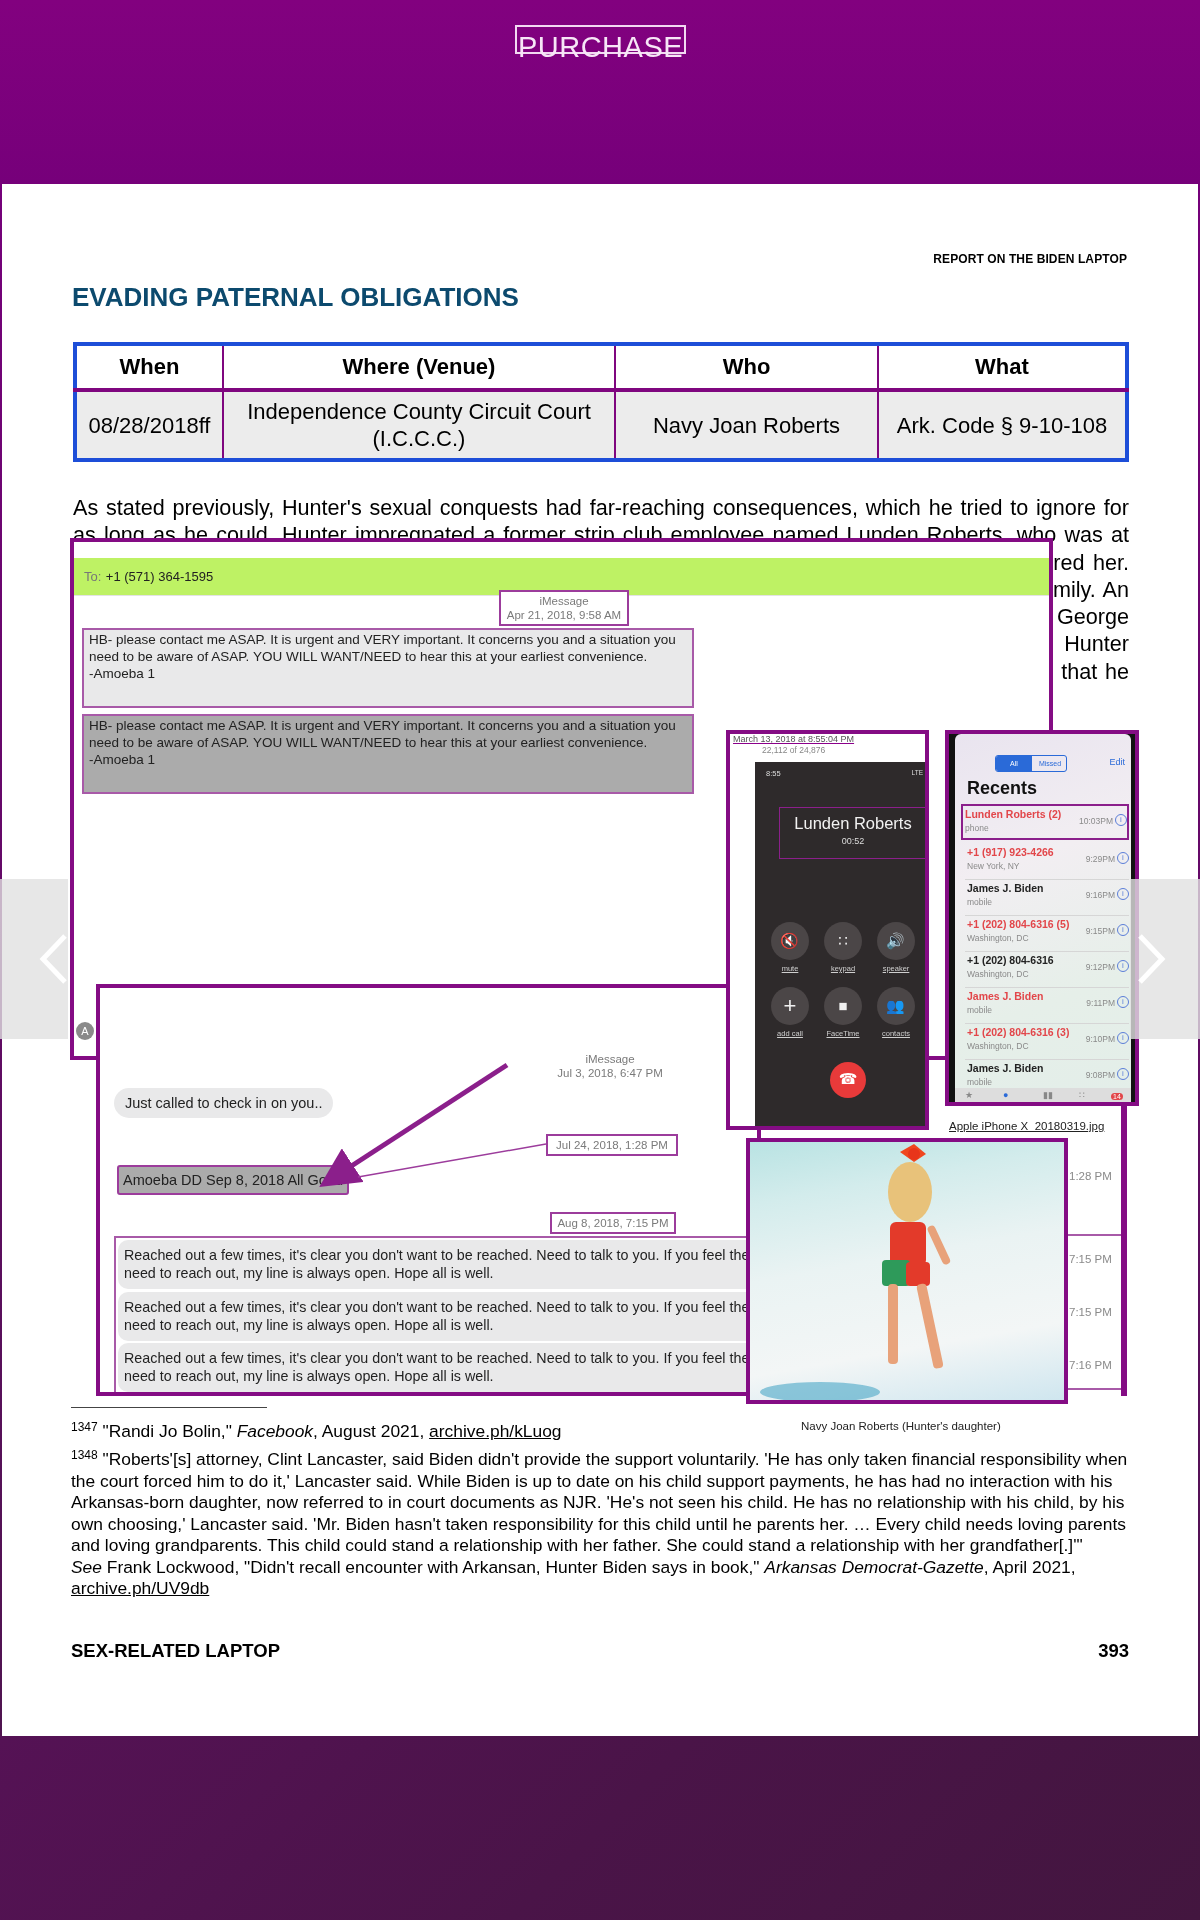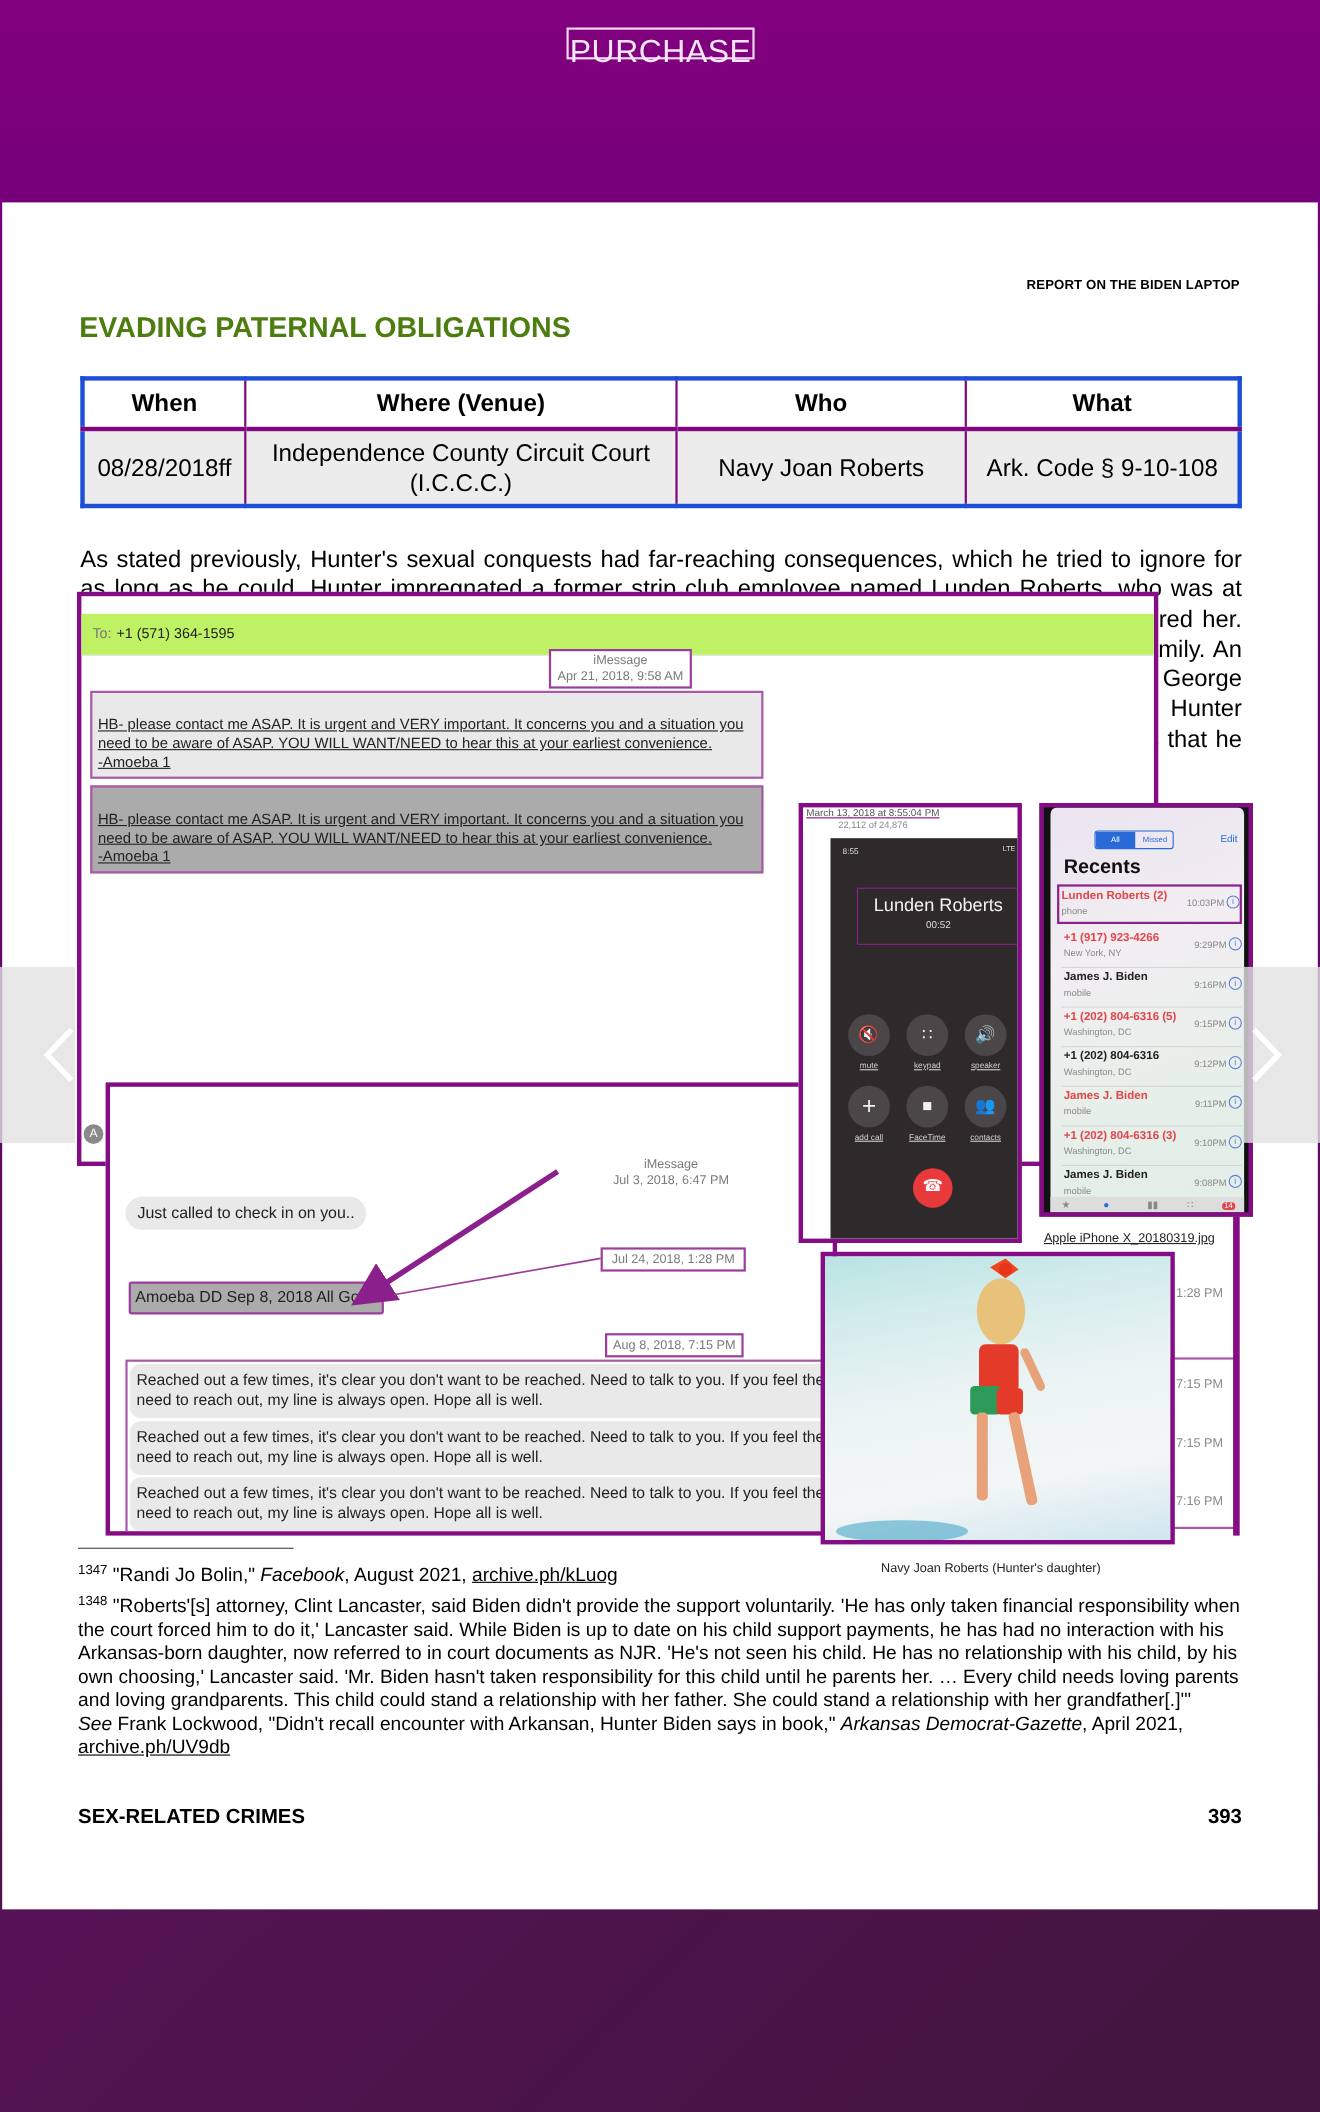--- a/index.html
+++ b/index.html
@@ -13,39 +13,39 @@
   .purchase-btn {
     position: absolute; left: 515px; top: 25px; width: 171px; height: 29px;
     border: 2px solid #f2d9f2; color: #f7e6f7; font-size: 29px; line-height: 41px;
     text-align: center; letter-spacing: 0.5px; cursor: pointer; background: transparent;
     font-family: "Liberation Sans", sans-serif;
   }
   .bottom-band { position: absolute; left: 0; top: 1736px; width: 1200px; height: 184px;
     background: linear-gradient(135deg, #551255 0%, #4a1448 50%, #43163f 100%); }
   .page { position: absolute; left: 2px; top: 184px; width: 1196px; height: 1552px; background: #ffffff; }
   .running-head { position: absolute; right: 71px; top: 68px; font-size: 12px; font-weight: bold; color: #000; letter-spacing: 0.1px; }
-  .section-title { position: absolute; left: 70px; top: 98px; font-size: 26px; font-weight: bold; color: #4d7c0f; }
+  .section-title { position: absolute; left: 70px; top: 98px; font-size: 26px; font-weight: bold; color: #0c4a6e; }
   table.info { position: absolute; left: 71px; top: 158px; width: 1056px; border-collapse: collapse; border: 4px solid #1d4ed8; }
   table.info th, table.info td { border: 2px solid #7f067f; text-align: center; color: #000; }
   table.info th { height: 46px; font-size: 22px; font-weight: bold; background: #fff; border-bottom-width: 4px; }
   table.info td { height: 70px; font-size: 22px; background: #ececec; line-height: 27px; }
   .body-text { position: absolute; left: 71px; top: 310px; width: 1056px; font-size: 21.6px; line-height: 27.3px; text-align: justify; color: #000; }
   .body-text .hl { color: #8b008b; }
   sup { font-size: 13px; vertical-align: 7px; line-height: 0; }
 
   
   .panel { position: absolute; background: #fff; overflow: hidden; }
   .panel-a { left: 70px; top: 538px; width: 983px; height: 522px; border: 4px solid #840c84; }
   .panel-a .hdr { position: absolute; left: 0; top: 16px; width: 100%; height: 38px; background: #bef264; border-bottom: 1px solid #e3e3e3; }
   .to-label { color: #777; font-size: 13px; }
   .to-value { color: #222; font-size: 13px; }
   .panel-a .to-line { position: absolute; left: 10px; top: 9px; }
   .stamp { position: absolute; text-align: center; font-size: 11.5px; color: #7a7a7a; line-height: 14px; }
   .stamp.boxed { border: 2px solid #9c3c9c; padding: 2px 3px; background: #fff; }
-  .bubble-sq { position: absolute; font-size: 13.5px; line-height: 17px; color: #222; padding: 20px 5px; border: 2px solid #a85aa8; text-decoration: underline; }
+  .bubble-sq { position: absolute; font-size: 13.5px; line-height: 17px; color: #222; padding: 1px 5px; border: 2px solid #a85aa8; }
   .bubble-a1 { left: 8px; top: 86px; width: 612px; height: 80px; background: #e9e9ea; }
   .bubble-a2 { left: 8px; top: 172px; width: 612px; height: 80px; background: #ababab; }
 
   .panel-b { left: 96px; top: 984px; width: 665px; height: 412px; border: 4px solid #840c84; }
   .panel-b .hdr { position: absolute; left: 0; top: 0; width: 100%; height: 40px; background: #f3f3f3; border-bottom: 1px solid #e3e3e3; }
   .panel-b .to-line { position: absolute; left: 16px; top: 8px; border: 2px solid #a85aa8; padding: 2px 4px; background: #f3f3f3; }
   .bubble-round { position: absolute; font-size: 14.5px; color: #222; background: #e9e9ea; border-radius: 16px; padding: 7px 11px; }
   .bubble-b1 { left: 14px; top: 100px; }
   .bubble-b2 { left: 17px; top: 177px; background: #ababab; border-radius: 3px; border: 2px solid #9c3c9c; padding: 5px 4px; }
   .reach-group { position: absolute; left: 14px; top: 248px; width: 660px; height: 158px; border: 2px solid #a85aa8; }
@@ -295,21 +295,21 @@
     <rect x="166" y="142" width="10" height="86" rx="4" fill="#e8a27a" transform="rotate(-12 171 142)"></rect>
     <rect x="176" y="84" width="8" height="42" rx="4" fill="#e8a27a" transform="rotate(-25 180 84)"></rect>
   </svg>
 </div>
 <div class="cap-navy">Navy Joan Roberts (Hunter's daughter)</div>
 
 <div class="fn-rule"></div>
 <div class="footnote fn1"><sup>1347</sup><span> "Randi Jo Bolin," </span><i>Facebook</i><span>, August 2021, </span><a class="ulink">archive.ph/kLuog</a></div>
 <div class="footnote fn2"><sup>1348</sup><span> "Roberts'[s] attorney, Clint Lancaster, said Biden didn't provide the support voluntarily. 'He has only taken financial responsibility when the court forced him to do it,' Lancaster said. While Biden is up to date on his child support payments, he has had no interaction with his Arkansas-born daughter, now referred to in court documents as NJR. 'He's not seen his child. He has no relationship with his child, by his own choosing,' Lancaster said. 'Mr. Biden hasn't taken responsibility for this child until he parents her. … Every child needs loving parents and loving grandparents. This child could stand a relationship with her father. She could stand a relationship with her grandfather[.]'"</span><br><i>See</i><span> Frank Lockwood, "Didn't recall encounter with Arkansan, Hunter Biden says in book," </span><i>Arkansas Democrat-Gazette</i><span>, April 2021, </span><a class="ulink">archive.ph/UV9db</a></div>
 
-<div class="footer-left">SEX-RELATED CRIMES</div>
+<div class="footer-left">SEX-RELATED LAPTOP</div>
 <div class="footer-right">393</div>
 
 <div class="nav-arrow nav-left">
   <svg width="40" height="50" style="left:35px">
       <polyline points="30,2 8,25 30,48" fill="none" stroke="#ffffff" stroke-width="5"></polyline>
     </svg>
 </div>
 <div class="nav-arrow nav-right">
   <svg width="40" height="50" style="left:4px">
       <polyline points="6,2 28,25 6,48" fill="none" stroke="#ffffff" stroke-width="5"></polyline>

